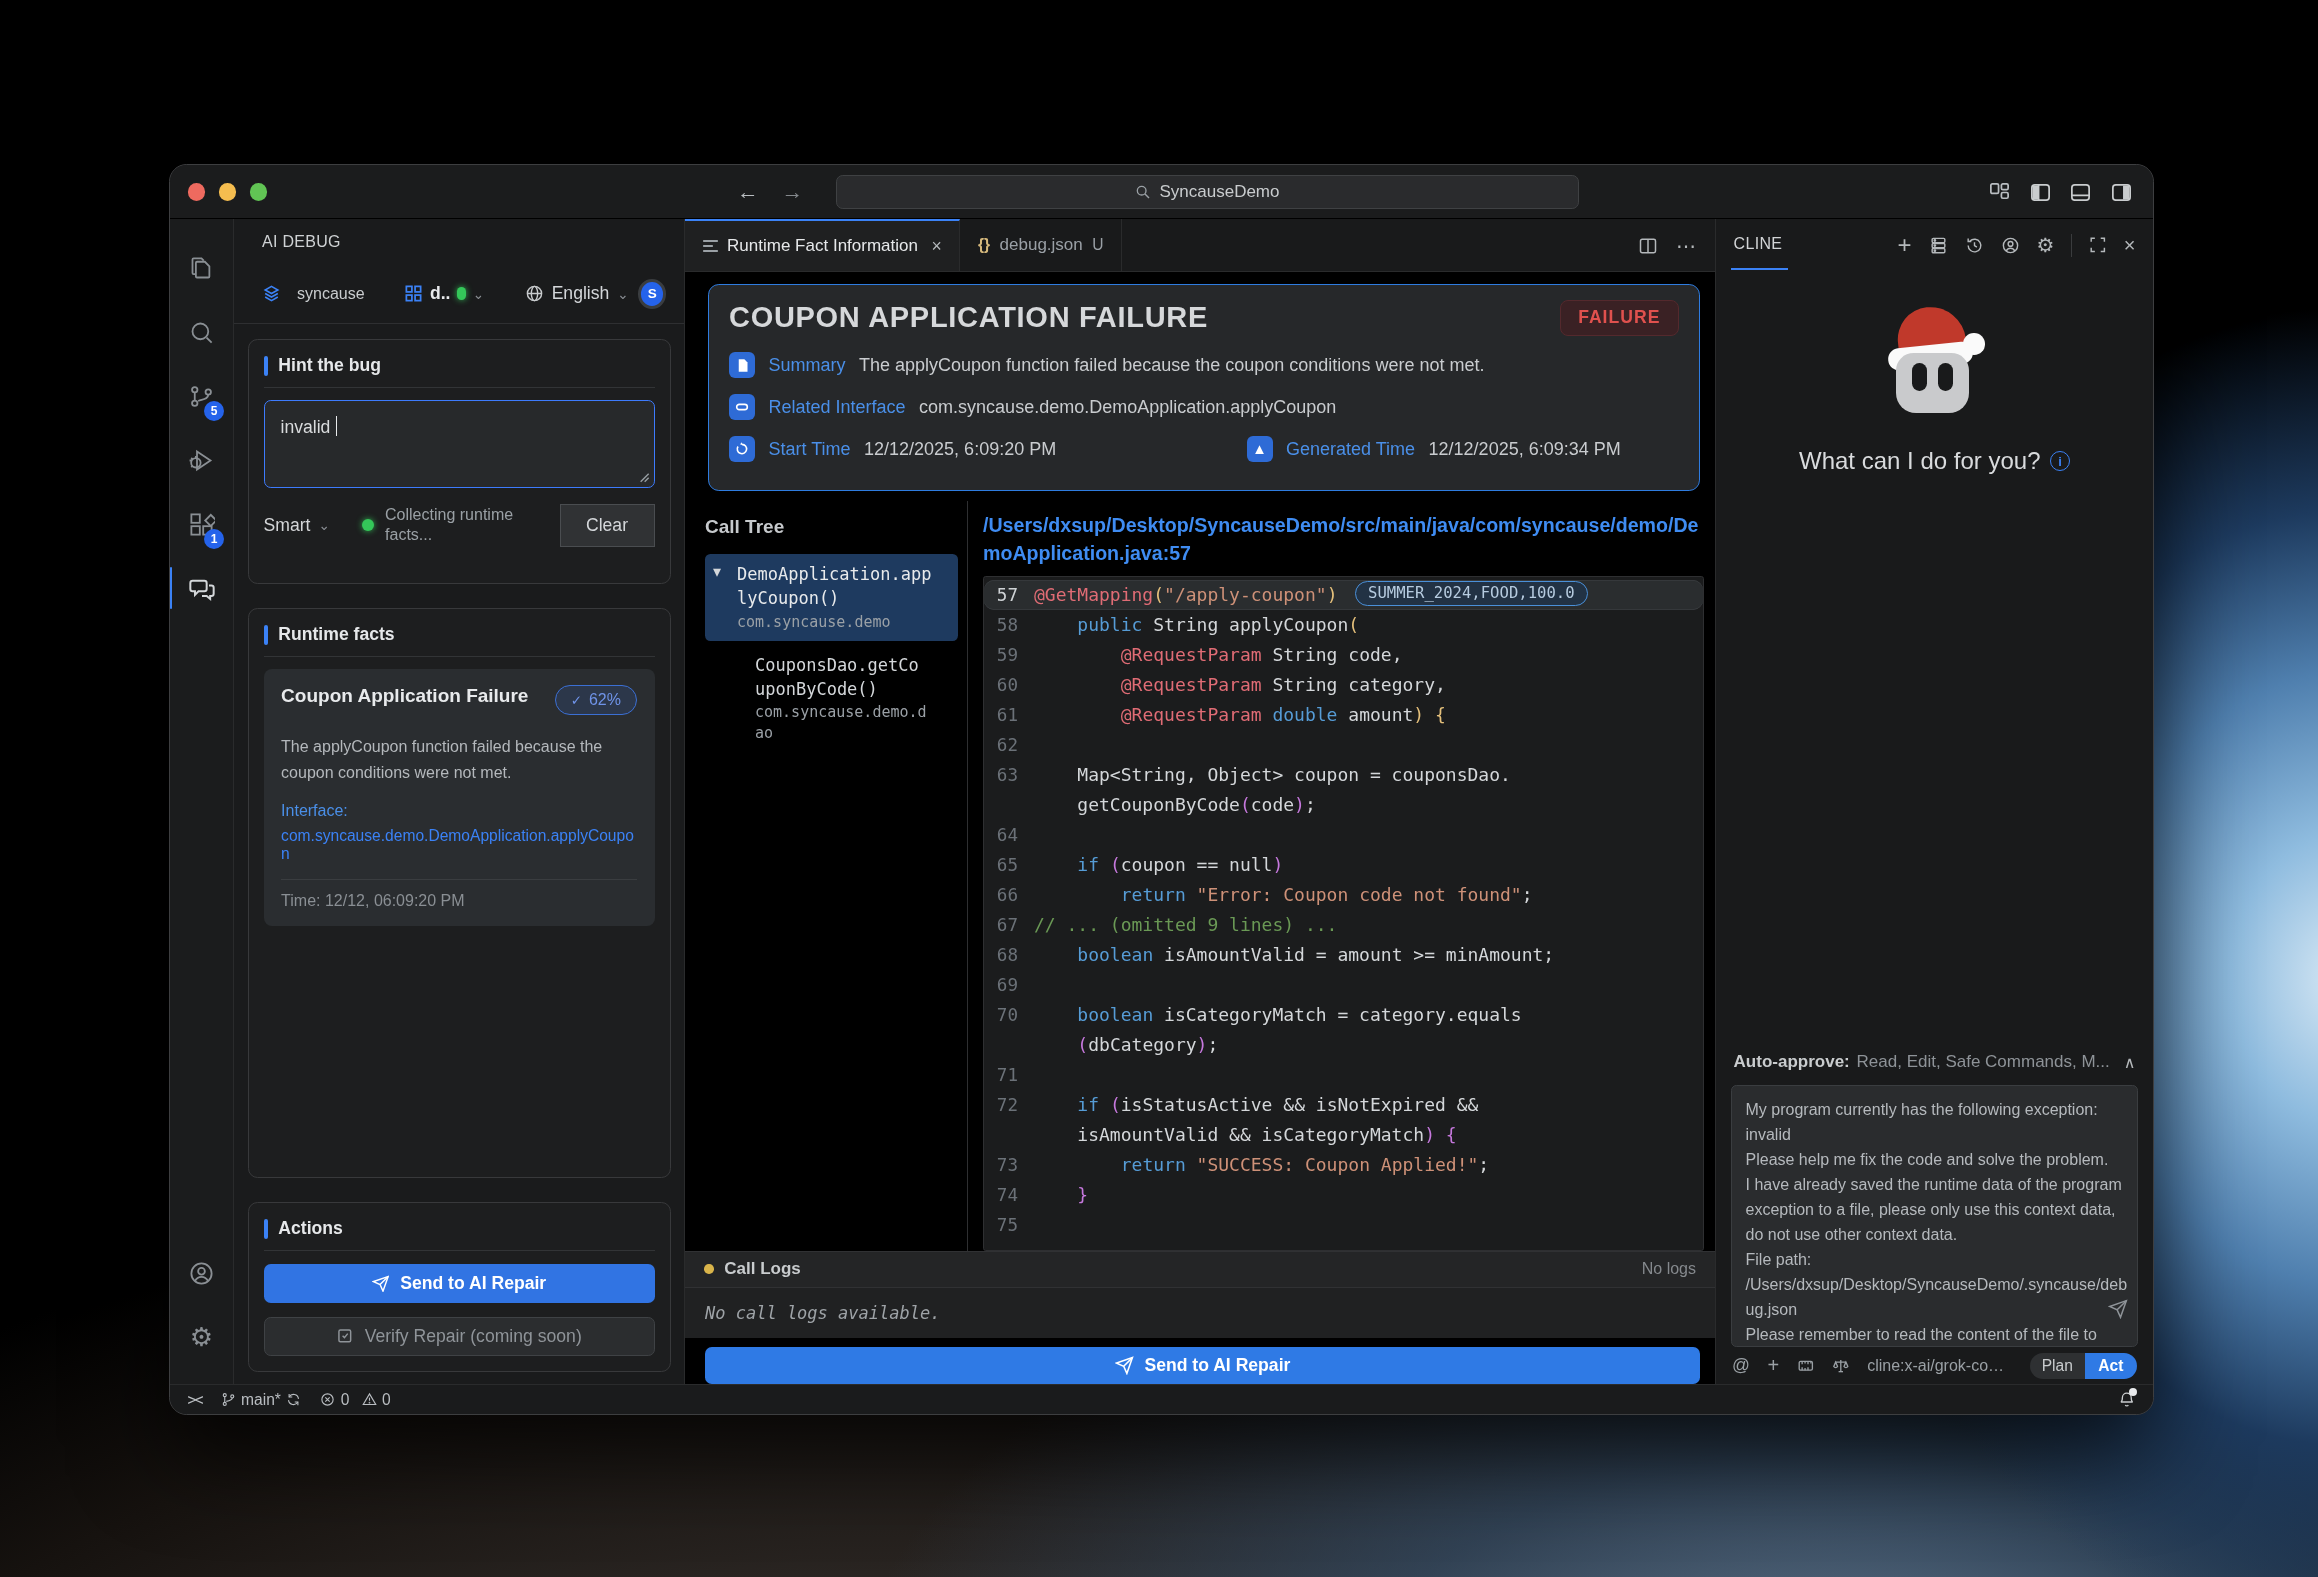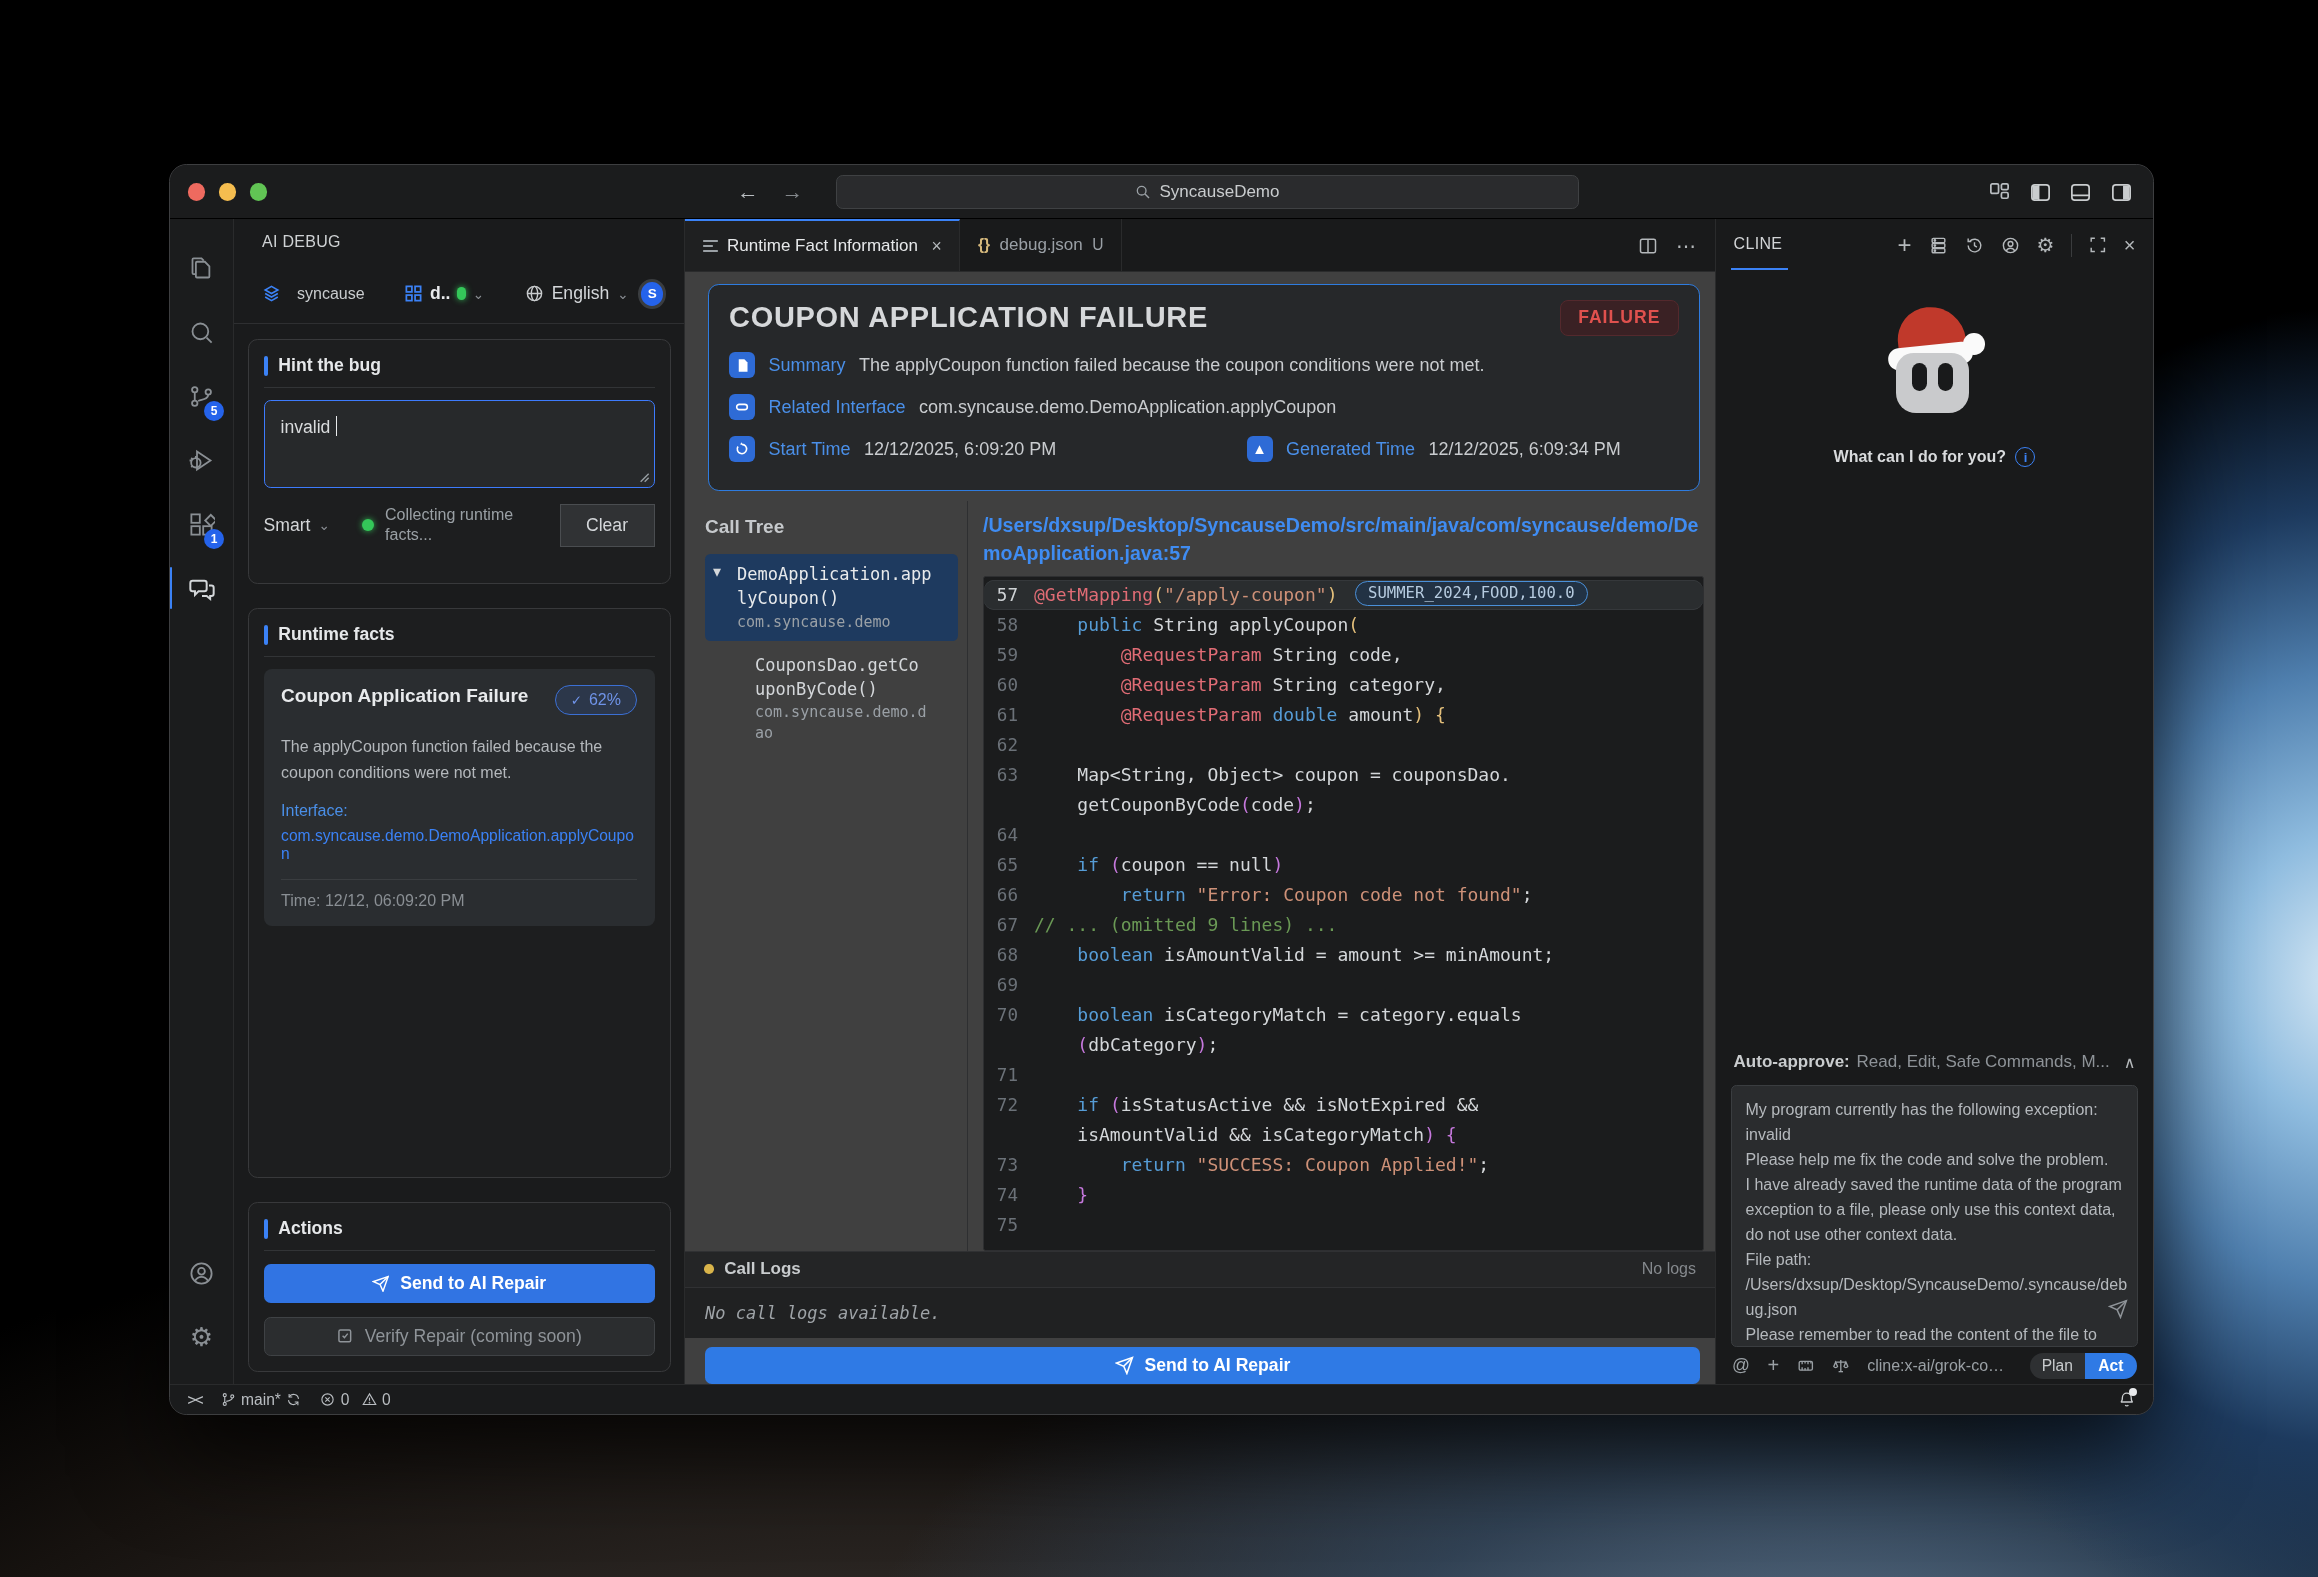--- a/index.html
+++ b/index.html
@@ -91,21 +91,21 @@
   .fc-int-val{margin-top:6.8px;color:#3b82f6;font-size:15.6px;word-break:break-all;}
   .fc-div{height:0.7px;background:#3a3d40;margin:16px 0 12px;}
   .fc-time{color:#8a8f94;font-size:16px;}
 
   .act-btn{height:39px;border-radius:6.8px;display:flex;align-items:center;justify-content:center;gap:10.8px;
     font-size:17.6px;font-weight:bold;margin-top:13.5px;}
   .act-primary{background:#3174e3;color:#fff;}
   .act-secondary{background:#2b2d2f;border:0.7px solid #3f4245;color:#8f9499;font-weight:normal;}
 
   
-  .editor{flex:1;background:#404040;display:flex;flex-direction:column;min-width:0;}
+  .editor{flex:1;background:#000000;display:flex;flex-direction:column;min-width:0;}
   .tabbar{height:53px;flex:none;background:#191a1b;border-bottom:0.7px solid #2a2b2c;display:flex;position:relative;}
   .tab{display:flex;align-items:center;gap:9.5px;padding:0 17.6px;border-right:0.7px solid #2a2b2c;height:100%;}
   .tab.active{background:#1f2021;border-top:2px solid #3b82f6;}
   .tab-label{color:#e6e8ea;font-size:17px;}
   .tab .close-x{color:#b4b8bb;font-size:17.6px;margin-left:4px;}
   .tab.inactive .tab-label{color:#9aa0a6;}
   .braces{color:#d7ba7d;font-size:15.6px;font-weight:bold;}
   .mod-u{color:#9aa0a6;font-size:15.6px;}
   .hamburger{display:inline-block;width:15px;}
   .hamburger i{display:block;height:2px;background:#9aa0a5;margin:2.7px 0;border-radius:0.7px;}
@@ -175,21 +175,21 @@
 
   .robot{position:relative;width:129px;height:114px;margin:32px auto 0;}
   .robot-head{position:absolute;left:26px;top:50px;width:73px;height:60px;background:#c9cacc;border-radius:17.6px 17.6px 20px 20px;}
   .robot-eye{position:absolute;top:9.5px;width:15px;height:28px;border-radius:7.4px;background:#191a1b;}
   .eye-l{left:16px;}.eye-r{left:42px;}
   .hat-body{position:absolute;left:27px;top:4px;width:68px;height:49px;background:#c0392b;
     border-radius:34px 38px 6.8px 6.8px;transform:rotate(-6deg);}
   .hat-band{position:absolute;left:17.6px;top:42px;width:85px;height:21.6px;background:#fafafa;border-radius:10.8px;transform:rotate(-6deg);}
   .hat-pom{position:absolute;left:93px;top:30px;width:21.6px;height:21.6px;background:#fafafa;border-radius:50%;}
   .greeting-row{display:flex;align-items:center;justify-content:center;gap:9.5px;margin-top:30px;}
-  .greeting{color:#d9dbdd;font-size:16px;font-weight:bold;}
+  .greeting{color:#d9dbdd;font-size:24px;font-weight:normal;}
   .info-i{width:20px;height:20px;border-radius:50%;border:1.4px solid #3b82f6;color:#3b82f6;font-size:13px;
     display:flex;align-items:center;justify-content:center;font-weight:bold;}
   .cl-flex{flex:1;}
 
   .autoapprove{height:32px;flex:none;display:flex;align-items:center;padding:0 17.6px;font-size:17px;}
   .aa-label{color:#c9ccce;font-weight:bold;}
   .aa-value{color:#8e9398;margin-left:6.8px;}
   .aa-chev{margin-left:auto;color:#b4b8bb;font-size:16px;}
 
   .chatbox{margin:6.8px 15px 0;height:262px;flex:none;background:#2a2c2e;border:0.7px solid #3a3d40;border-radius:5.4px;

